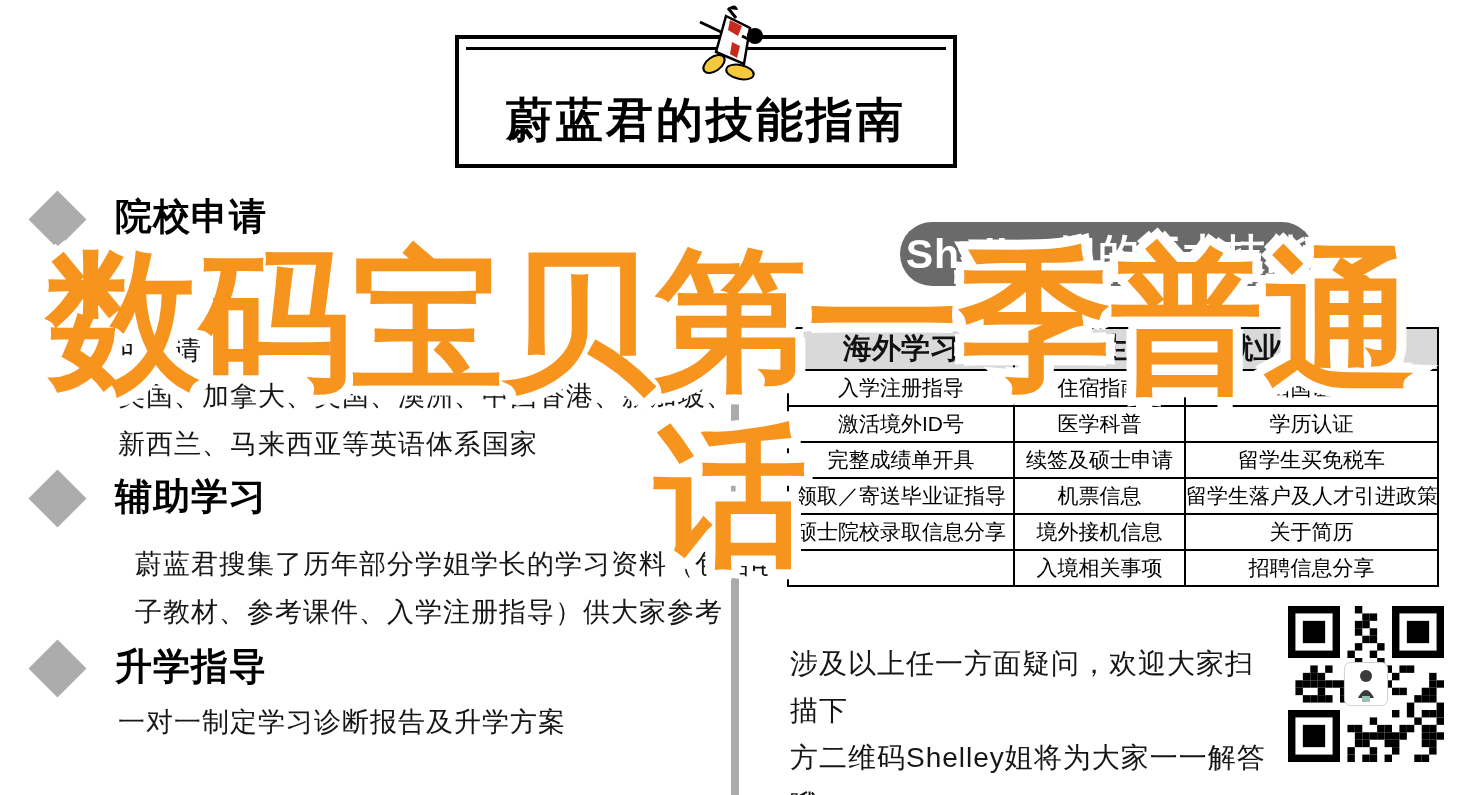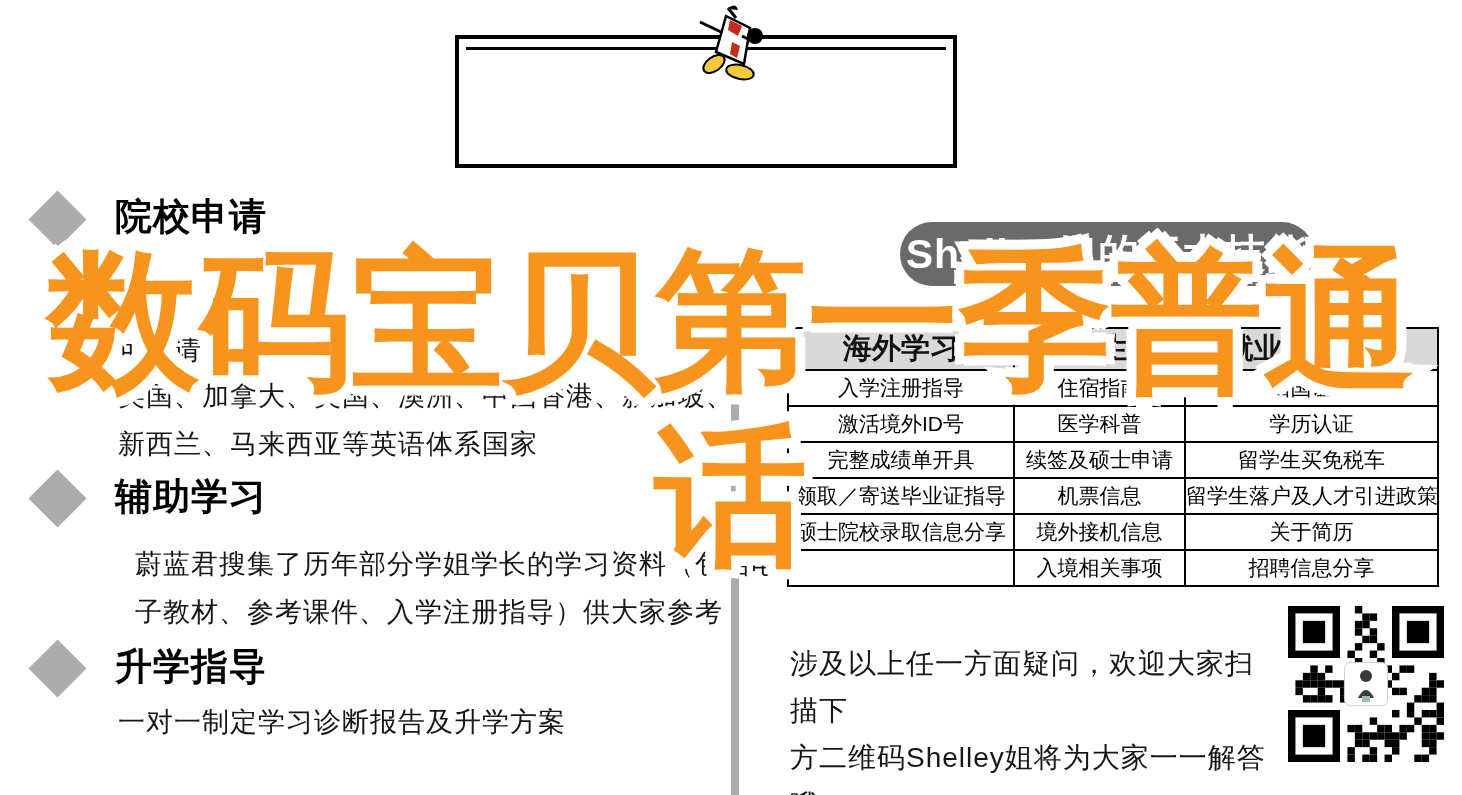--- a/index.html
+++ b/index.html
@@ -60,20 +60,21 @@
                   -8px -8px 0 #fff,8px -8px 0 #fff,-8px 8px 0 #fff,8px 8px 0 #fff;}
   .wm-fill{color:var(--accent);}
 </style>
 </head>
 <body>
 
 <div id="stage">
 
   <div class="title-box">
     <div class="inner-rule"></div>
+    <div class="title-text">蔚蓝君的技能指南</div>
   </div>
 
   <div class="mascot">
     <svg width="82" height="86" viewBox="0 0 82 86">
       <line x1="8" y1="20" x2="46" y2="38" stroke="#000" stroke-width="3"></line>
       <line x1="36" y1="6" x2="44" y2="16" stroke="#000" stroke-width="3"></line>
       <path d="M36 6 q8 -6 10 2 q-6 0 -10 -2" fill="#000"></path>
       <polygon points="34,14 58,26 52,62 24,50" fill="#fff" stroke="#000" stroke-width="2.5"></polygon>
       <polygon points="38,18 50,24 46,34 36,28" fill="#C92A1E"></polygon>
       <polygon points="40,40 48,44 45,56 38,52" fill="#C92A1E"></polygon>

